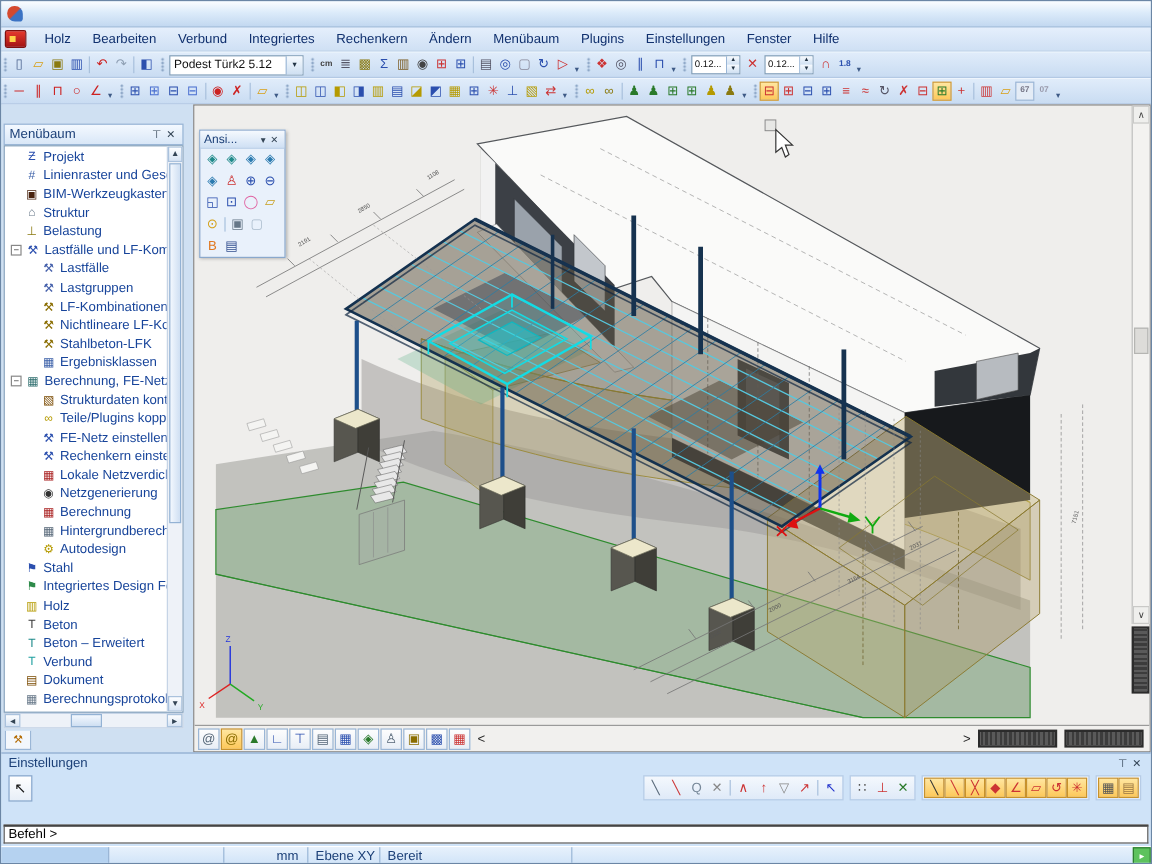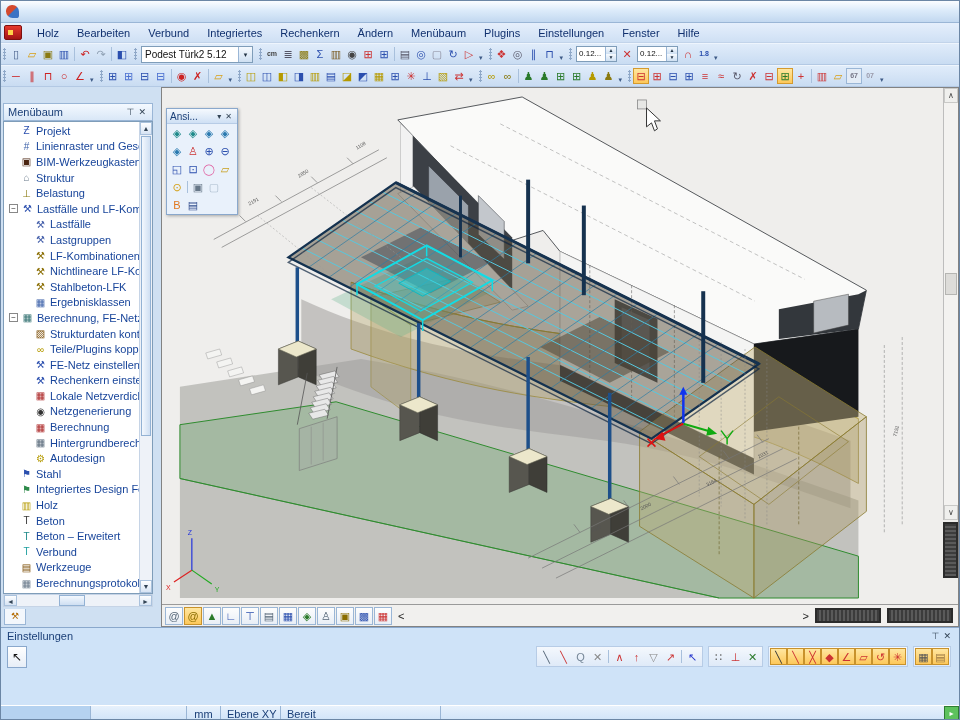--- a/index.html
+++ b/index.html
@@ -372,21 +372,21 @@
             <div class="trow" style="padding-left: 16px;">
               <span class="tico" style="color: rgb(31, 138, 138);">T</span>
               <span>Beton – Erweitert</span>
             </div>
             <div class="trow" style="padding-left: 16px;">
               <span class="tico" style="color: rgb(32, 160, 160);">T</span>
               <span>Verbund</span>
             </div>
             <div class="trow" style="padding-left: 16px;">
               <span class="tico" style="color: rgb(122, 74, 0);">▤</span>
-              <span>Werkzeuge</span>
+              <span>Dokument</span>
             </div>
             <div class="trow" style="padding-left: 16px;">
               <span class="tico" style="color: rgb(102, 119, 136);">▦</span>
               <span>Berechnungsprotokol</span>
             </div>
           </div>
         <div class="vsb">
           <div class="arr">▲</div>
           <div class="thumb"></div>
           <div class="arr dn">▼</div>
@@ -703,25 +703,28 @@
             <span class="sicon hl" style="color: rgb(204, 51, 51);">▱</span>
             <span class="sicon hl" style="color: rgb(204, 51, 51);">↺</span>
             <span class="sicon hl" style="color: rgb(204, 51, 51);">✳</span>
           </div>
           <div class="sgroup">
             <span class="sicon hl" style="color: rgb(85, 85, 85);">▦</span>
             <span class="sicon hl" style="color: rgb(153, 119, 68);">▤</span>
           </div>
         </div>
     </div>
+    <div class="cmd-inrow">
+      <input class="cmd-input" value="Befehl &gt;" style="">
+    </div>
   </div>
 
   <div class="statusbar">
     <div class="scell dark" style="width:90px;"></div>
     <div class="scell" style="width:96px;"></div>
-    <div class="scell" style="width:34px;justify-content:center;padding-left:0;">mm</div>
+    <div class="scell" style="width:34px;justify-content:center;padding-left:0;margin-left:36px;">mm</div>
     <div class="scell" style="width:60px;">Ebene XY</div>
     <div class="scell" style="width:160px;">Bereit</div>
     <div class="sfill"></div>
     <div class="greenbtn">▸</div>
   </div>
 
 </div>
 
 </body></html>

